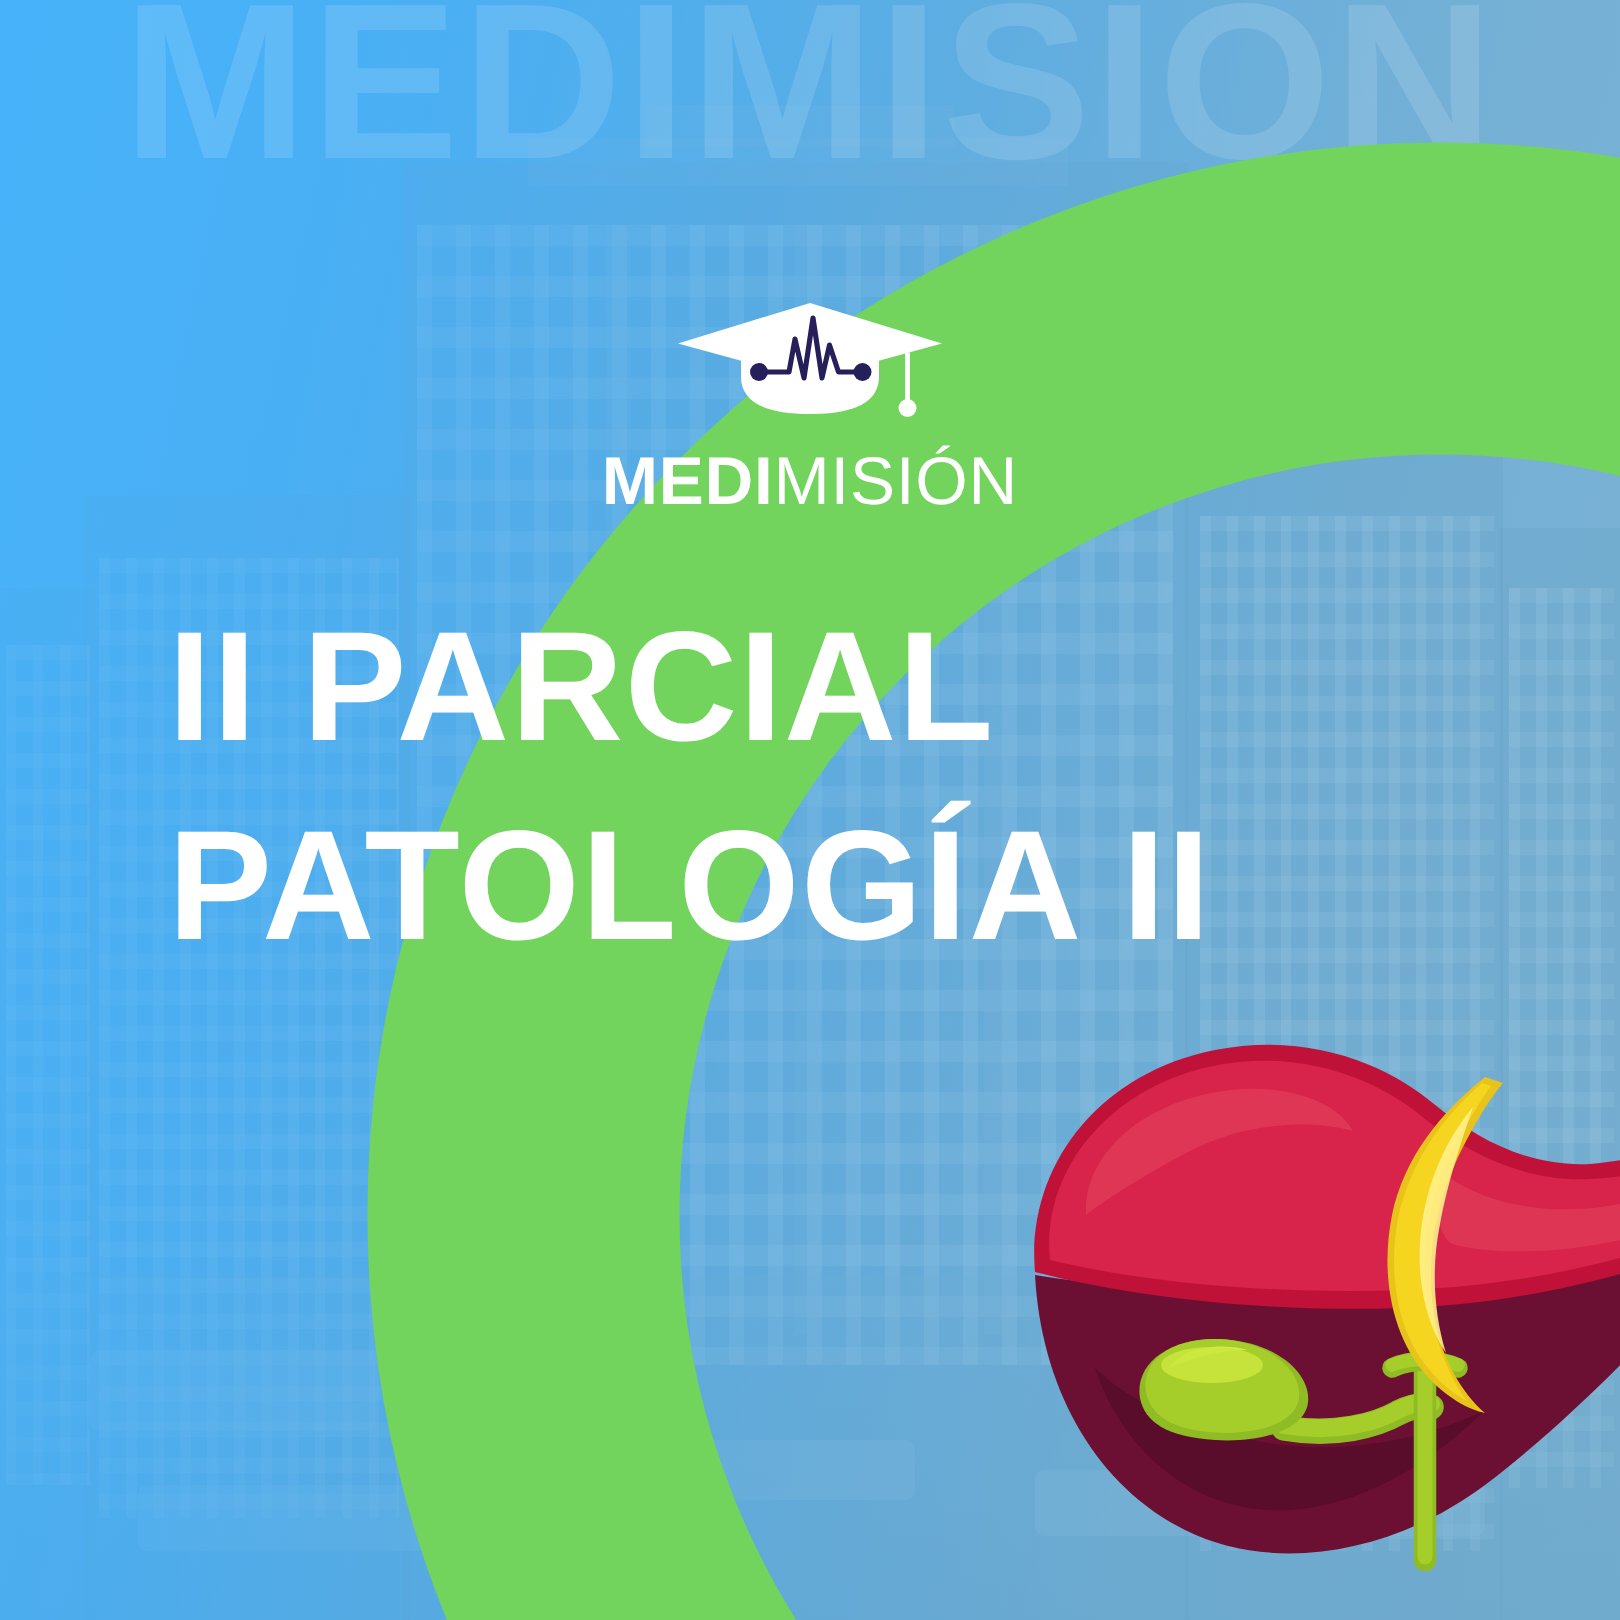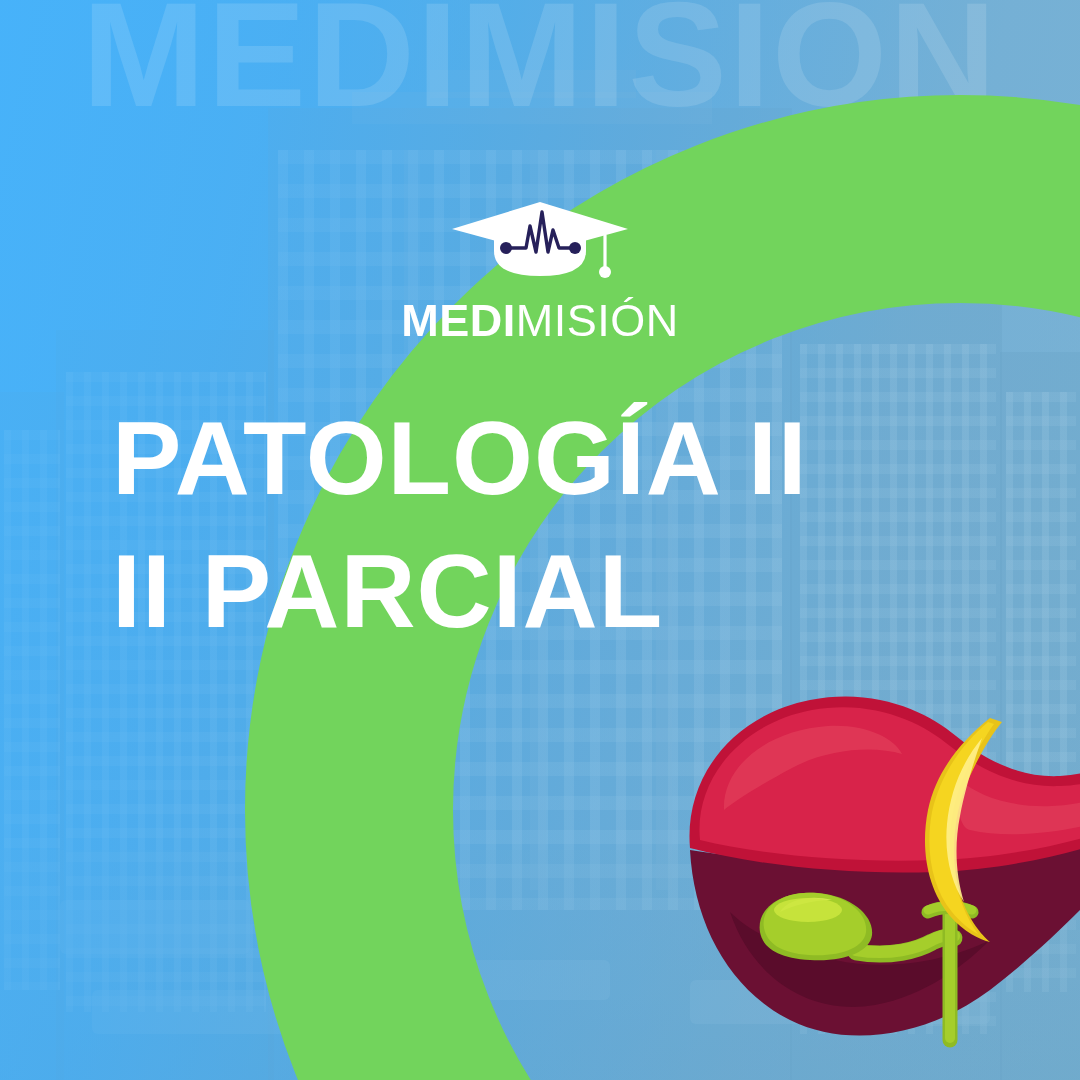--- a/index.html
+++ b/index.html
@@ -205,22 +205,22 @@
         <circle cx="56" cy="52" r="6" fill="#26205A"></circle>
         <circle cx="125" cy="52" r="6" fill="#26205A"></circle>
       </svg>
     </div>
     <div class="brand">
       <span class="b1">MEDI</span><span class="b2">MISIÓN</span>
     </div>
   </div>
 
   <div class="headline">
+    <span class="ln">II PARCIAL</span>
     <span class="ln">PATOLOGÍA II</span>
-    <span class="ln">II PARCIAL</span>
   </div>
 
   <div class="liver">
     <svg viewBox="0 0 430 430" width="430" height="430" aria-hidden="true">
       <defs>
         <clipPath id="posterClip">
           <rect x="0" y="0" width="430" height="430"></rect>
         </clipPath>
       </defs>
       <g clip-path="url(#posterClip)">

